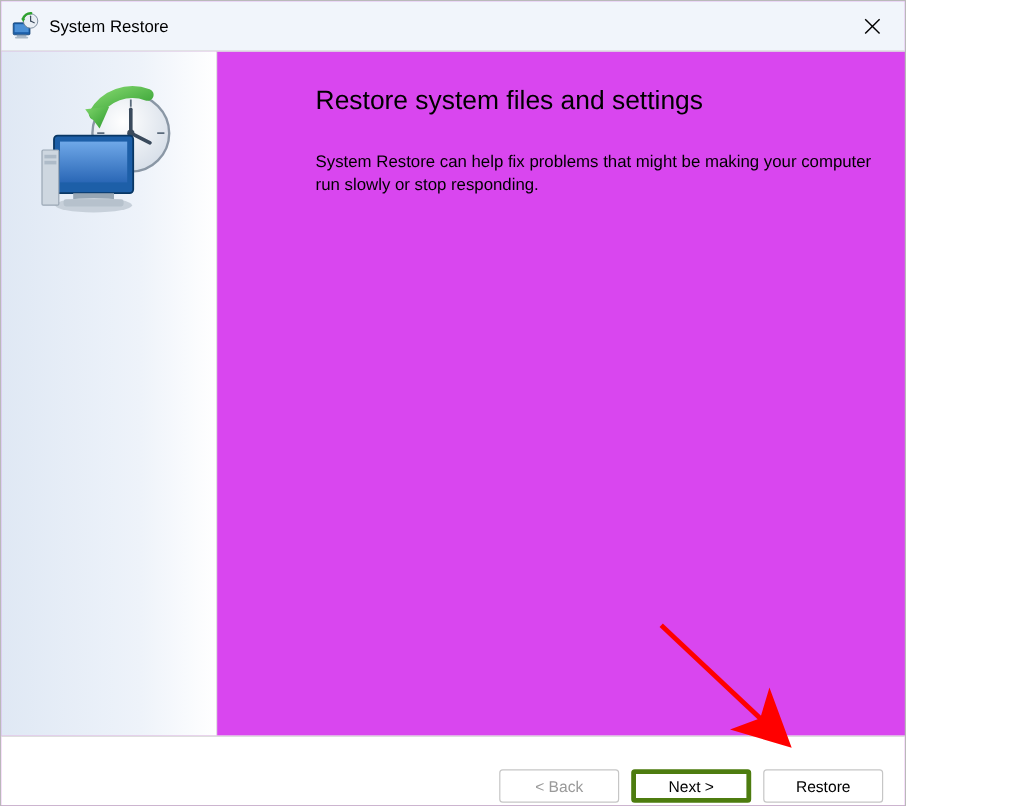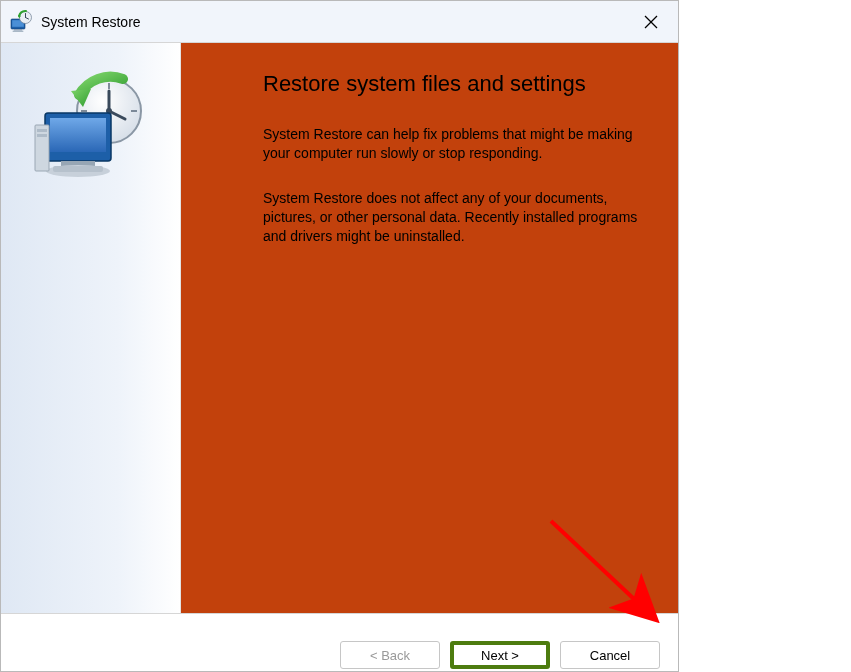--- a/index.html
+++ b/index.html
@@ -5,25 +5,25 @@
   * { box-sizing: border-box; }
   html, body {
     margin: 0; padding: 0;
     width: 851px; height: 672px;
     font-family: "Segoe UI", Tahoma, sans-serif;
     font-size: 13px;
     background: #ffffff;
     color: #000;
   }
   .window {
-    width: 679px; height: 672px;
+    width: 755px; height: 672px;
     border: 1px solid #b9b9b9;
     display: flex;
     flex-direction: column;
-    background: #c2410c;
+    background: #d946ef;
   }
   .titlebar {
     height: 42px;
     background: #f1f5fb;
     border-bottom: 1px solid #d6d6d6;
     display: flex;
     align-items: center;
     padding: 0 4px 0 8px;
   }
   .titlebar .title-icon {
@@ -188,28 +188,27 @@
           <rect x="4" y="54" width="14" height="46" rx="1" fill="#ced7e0" stroke="#9aa7b4" stroke-width="1"></rect>
           <rect x="6" y="58" width="10" height="3" fill="#aebbc8"></rect>
           <rect x="6" y="63" width="10" height="3" fill="#aebbc8"></rect>
         </svg>
       </span>
     </div>
 
     <div class="content">
       <h1>Restore system files and settings</h1>
       <p>System Restore can help fix problems that might be making your computer run slowly or stop responding.</p>
-      <p>System Restore does not affect any of your documents, pictures, or other personal data. Recently installed programs and drivers might be uninstalled.</p>
     </div>
   </div>
 
   <div class="footer">
     <button class="btn" disabled="">&lt; Back</button>
     <button class="btn primary">Next &gt;</button>
-    <button class="btn">Cancel</button>
+    <button class="btn">Restore</button>
   </div>
 
 </div>
 
 <svg class="arrow" style="left:543px; top:513px; width:130px; height:120px;" viewBox="0 0 130 120">
   <defs>
     <marker id="ah" markerWidth="12" markerHeight="12" refX="9" refY="6" orient="auto">
       <path d="M0,0 L12,6 L0,12 L3,6 Z" fill="#ff0000"></path>
     </marker>
   </defs>

